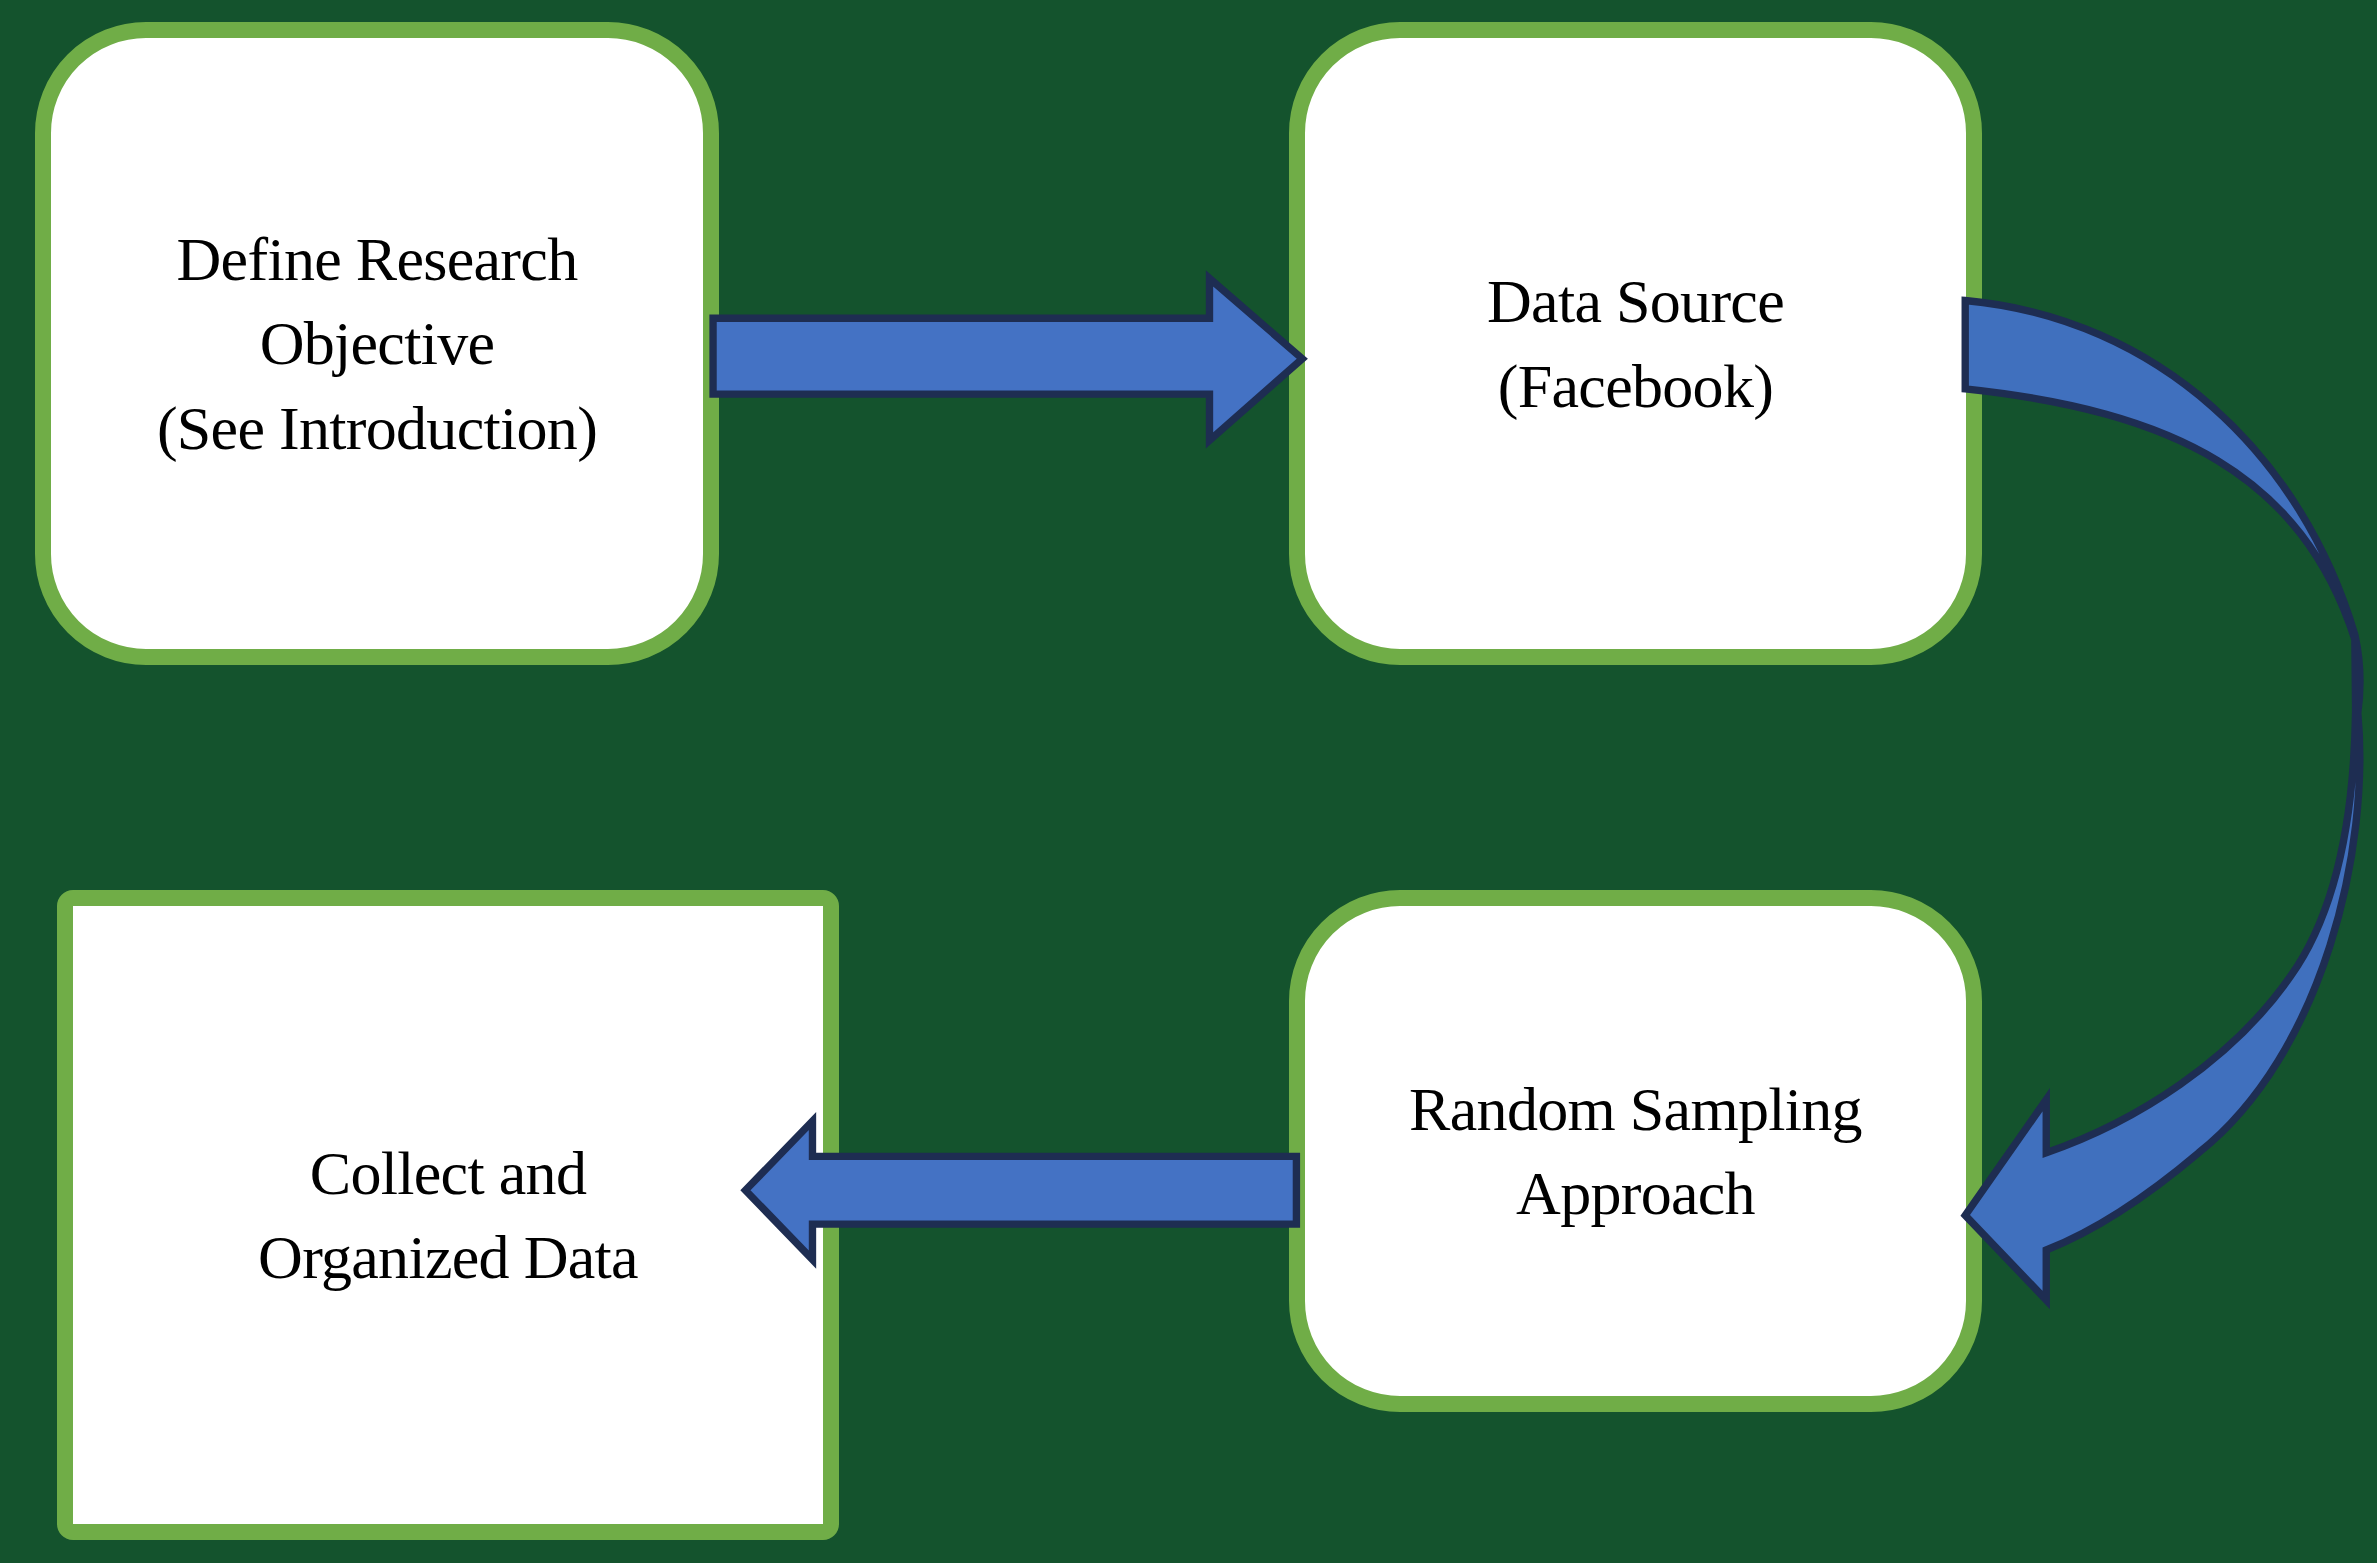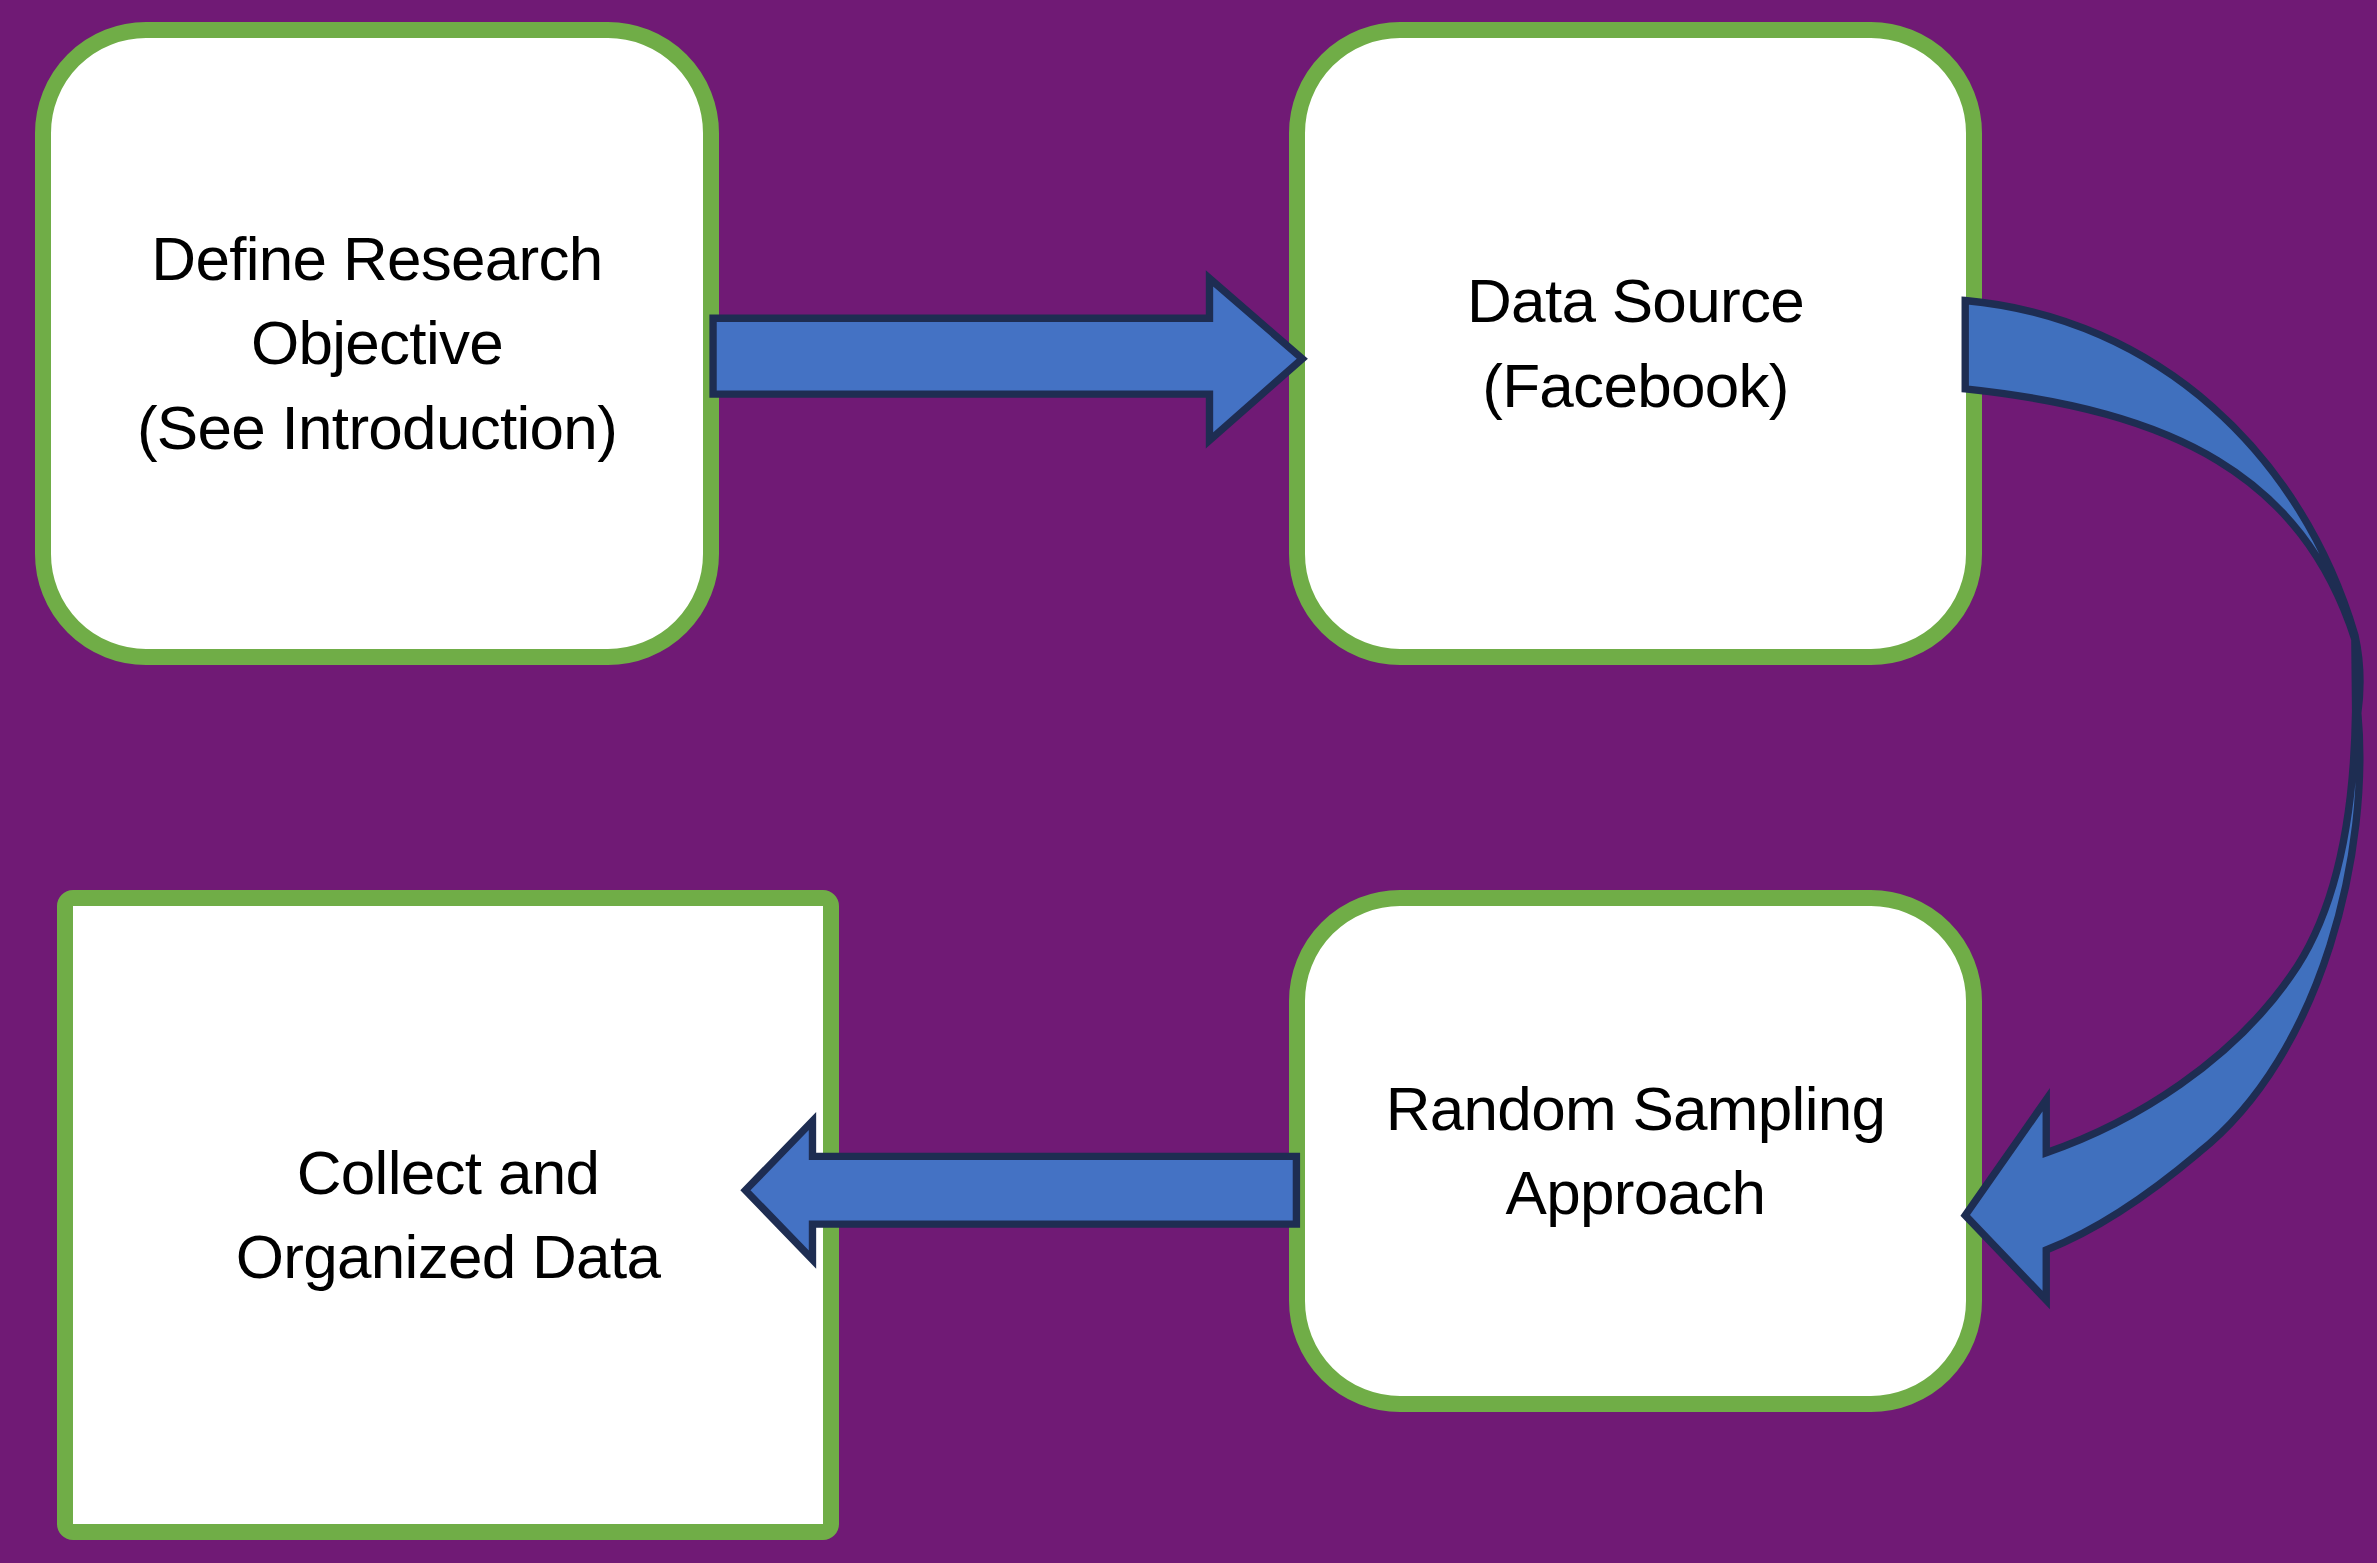--- a/index.html
+++ b/index.html
@@ -4,22 +4,22 @@
 <style>
   html, body {
     margin: 0;
     padding: 0;
     background: #FFFFFF;
   }
   .canvas {
     position: relative;
     width: 2377px;
     height: 1563px;
-    background: #701a75;
-    font-family: Liberation Sans, sans-serif;
+    background: #14532d;
+    font-family: Liberation Serif, serif;
     overflow: hidden;
   }
   .flow-box {
     position: absolute;
     box-sizing: border-box;
     border: 16px solid #70AD47;
     border-radius: 111px;
     background: #FFFFFF;
     display: flex;
     align-items: center;

